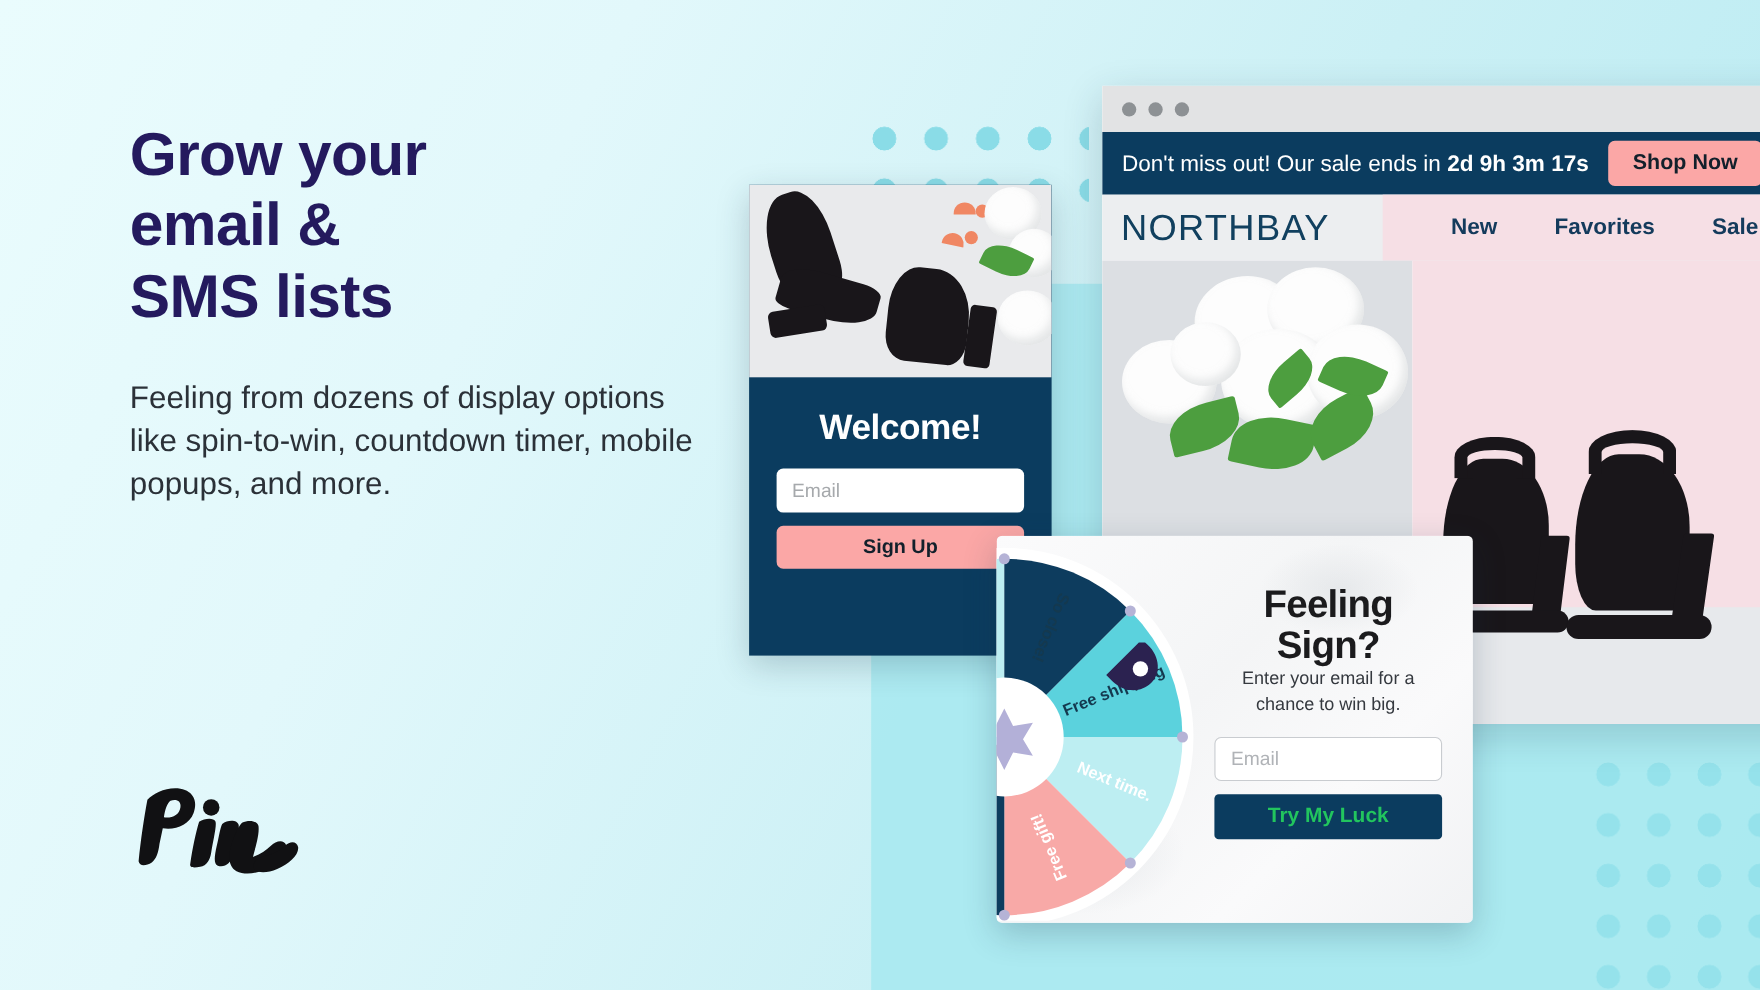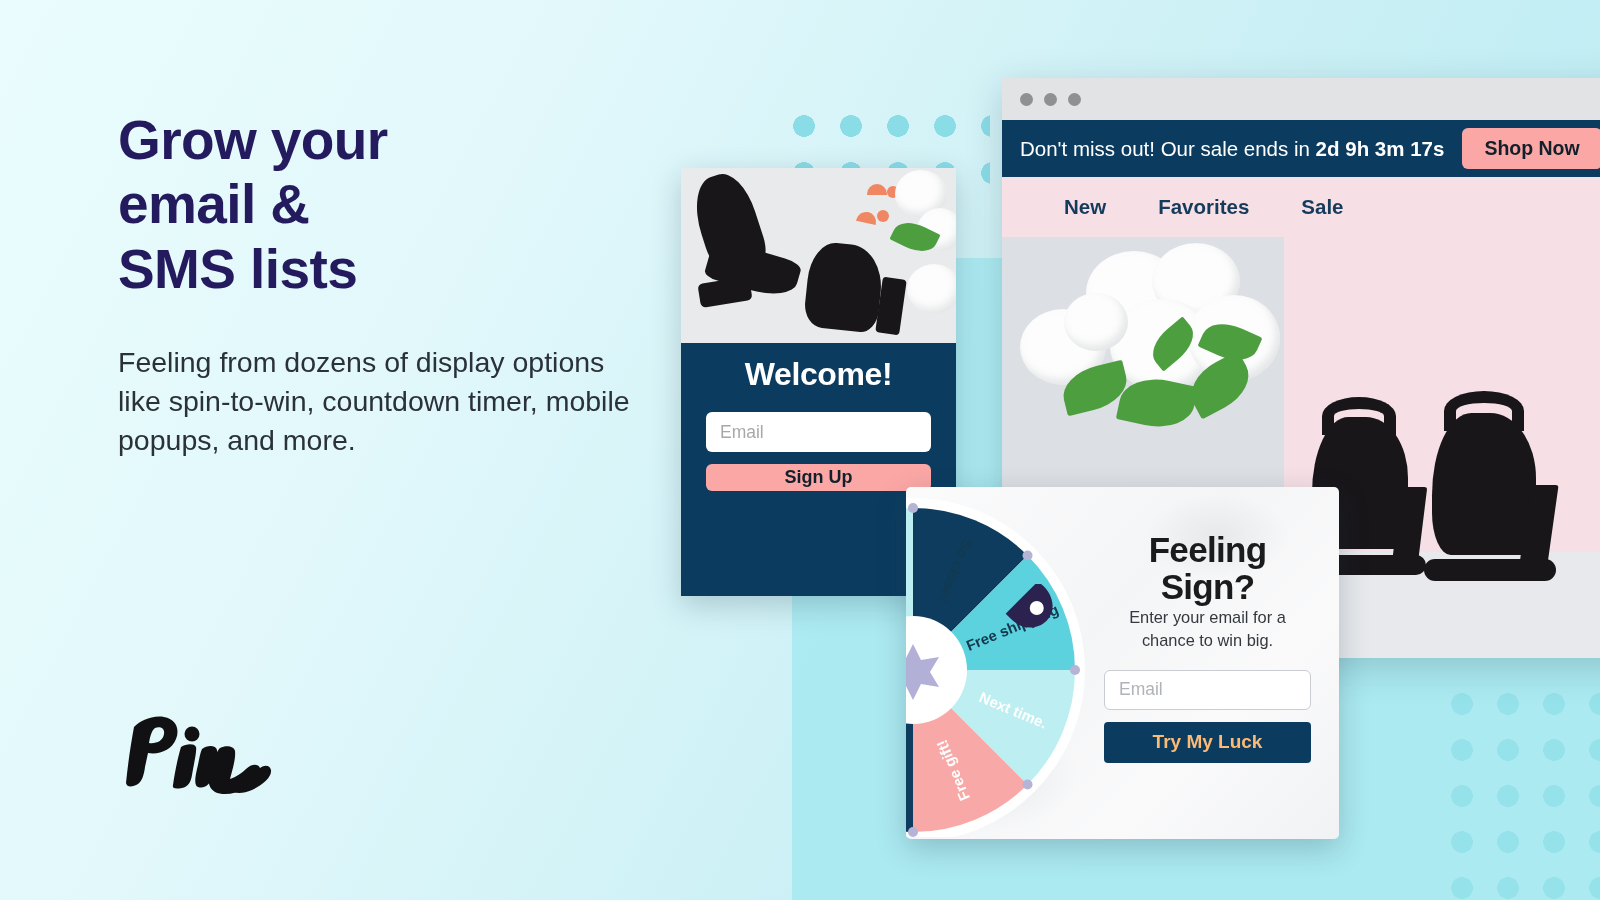--- a/index.html
+++ b/index.html
@@ -93,31 +93,31 @@
 
   
   .welcome-popup {
     position:absolute; left:681px; top:168px; width:275px; height:428px;
     box-shadow:0 9px 28px rgba(25,50,70,.22); overflow:hidden; background:#0b3c5f;
   }
   .welcome-img {
     height:175px; background:#e9eaec; position:relative; overflow:hidden;
   }
   .earring { position:absolute; background:#f08763; }
-  .welcome-body { padding:13px 25px 0; text-align:center; }
+  .welcome-body { padding:27px 25px 0; text-align:center; }
   .welcome-title { color:#fff; font-size:32px; font-weight:700; letter-spacing:-.4px; }
   .welcome-sub { color:#e2eaf0; font-size:15.3px; line-height:1.42; margin-top:11px; }
   .email-input {
     margin-top:19px; width:100%; height:40px; border-radius:6px; border:none;
     background:#fff; padding:0 14px; font-size:17.5px; color:#2b3138;
     font-family:"Liberation Sans", sans-serif;
   }
   .email-input::placeholder { color:#a6a9ac; }
   .signup-btn {
-    margin-top:12px; width:100%; height:27px; border-radius:6px; border:none;
+    margin-top:12px; width:100%; height:39px; border-radius:6px; border:none;
     background:#fba7a6; color:#12202b; font-size:18px; font-weight:700; cursor:pointer;
     font-family:"Liberation Sans", sans-serif;
   }
 
   
   .spin-popup {
     position:absolute; left:906px; top:487px; width:433px; height:352px;
     border-radius:5px; overflow:hidden;
     box-shadow:0 10px 30px rgba(25,50,70,.24);
     background:
@@ -133,21 +133,21 @@
   }
   .spin-sub { font-size:16.4px; line-height:1.4; color:#35393f; }
   .spin-input {
     margin-top:18px; width:100%; height:40px; border-radius:6px;
     border:1px solid #c9ccd0; background:#fff; padding:0 14px;
     font-size:17.5px; color:#2b3138; font-family:"Liberation Sans", sans-serif;
   }
   .spin-input::placeholder { color:#b0b3b7; }
   .spin-btn {
     margin-top:12px; width:100%; height:41px; border-radius:4px; border:none;
-    background:#0b3c5f; color:#fdba74; font-size:19px; font-weight:700; cursor:pointer;
+    background:#0b3c5f; color:#22c55e; font-size:19px; font-weight:700; cursor:pointer;
     font-family:"Liberation Sans", sans-serif;
   }
   .wheel-svg { position:absolute; left:-178px; top:10px; }
 </style>
 </head>
 <body>
 
 <div class="bg-rect-teal"></div>
 <div class="bg-dots-top"></div>
 <div class="bg-dots-bottom"></div>
@@ -184,20 +184,21 @@
   </div>
 
   <div class="countdown-bar">
     <div class="countdown-text">
       <span>Don't miss out! Our sale ends in </span><b>2d 9h 3m 17s</b>
     </div>
     <button class="shop-now-btn">Shop Now</button>
   </div>
 
   <div class="site-nav">
+    <div class="site-logo">NORTHBAY</div>
     <div class="nav-links">
       <span>New</span>
       <span>Favorites</span>
       <span>Sale</span>
     </div>
   </div>
 
   <div class="site-body">
 
     <div class="hero-left">

